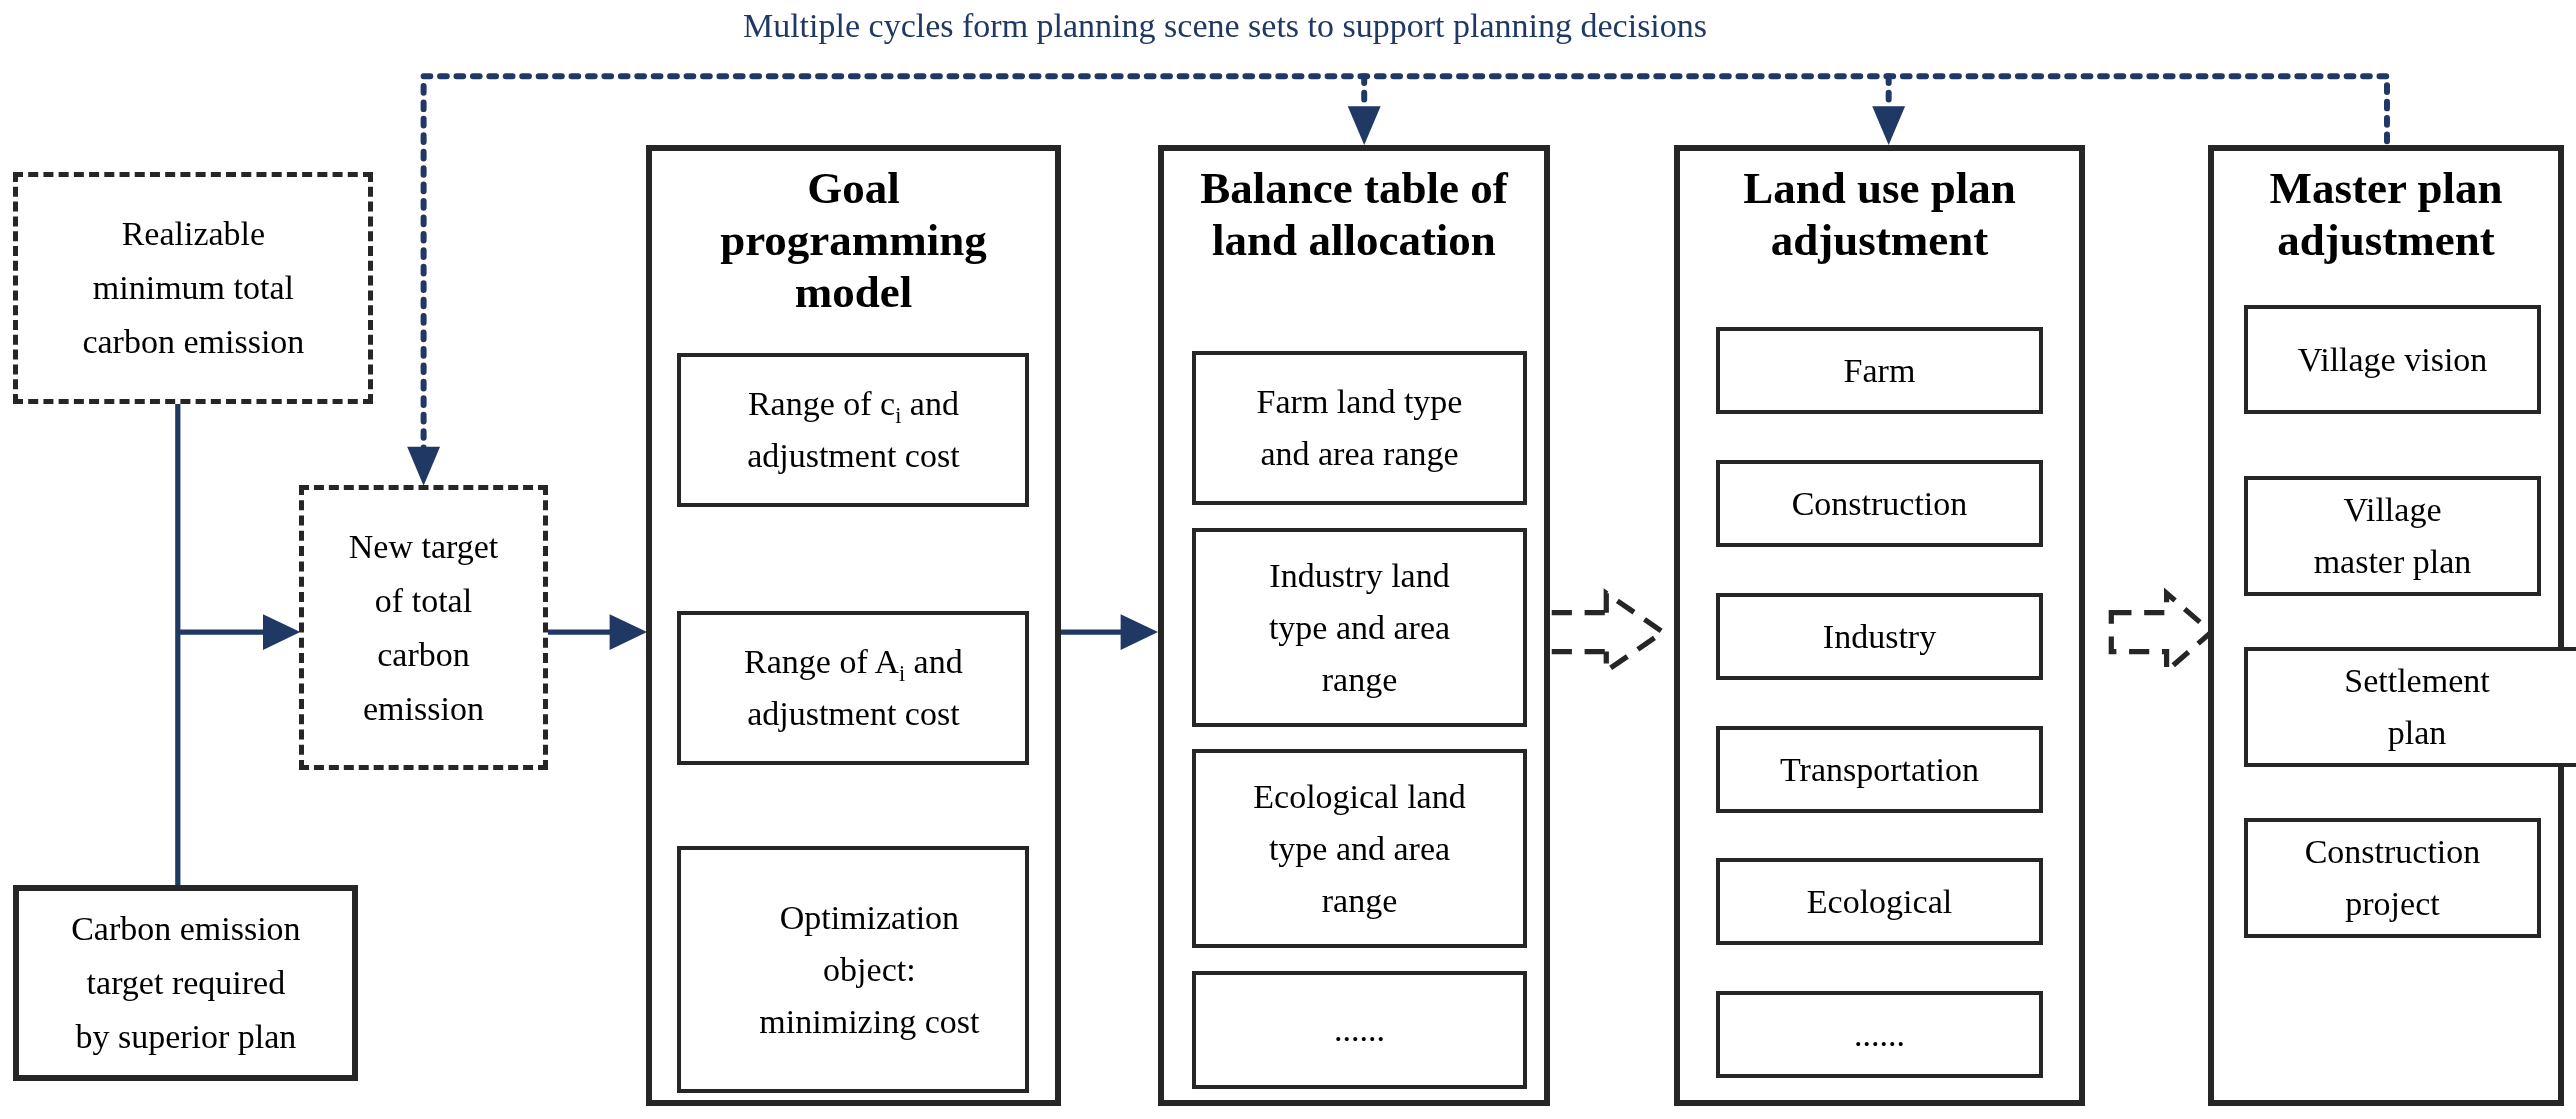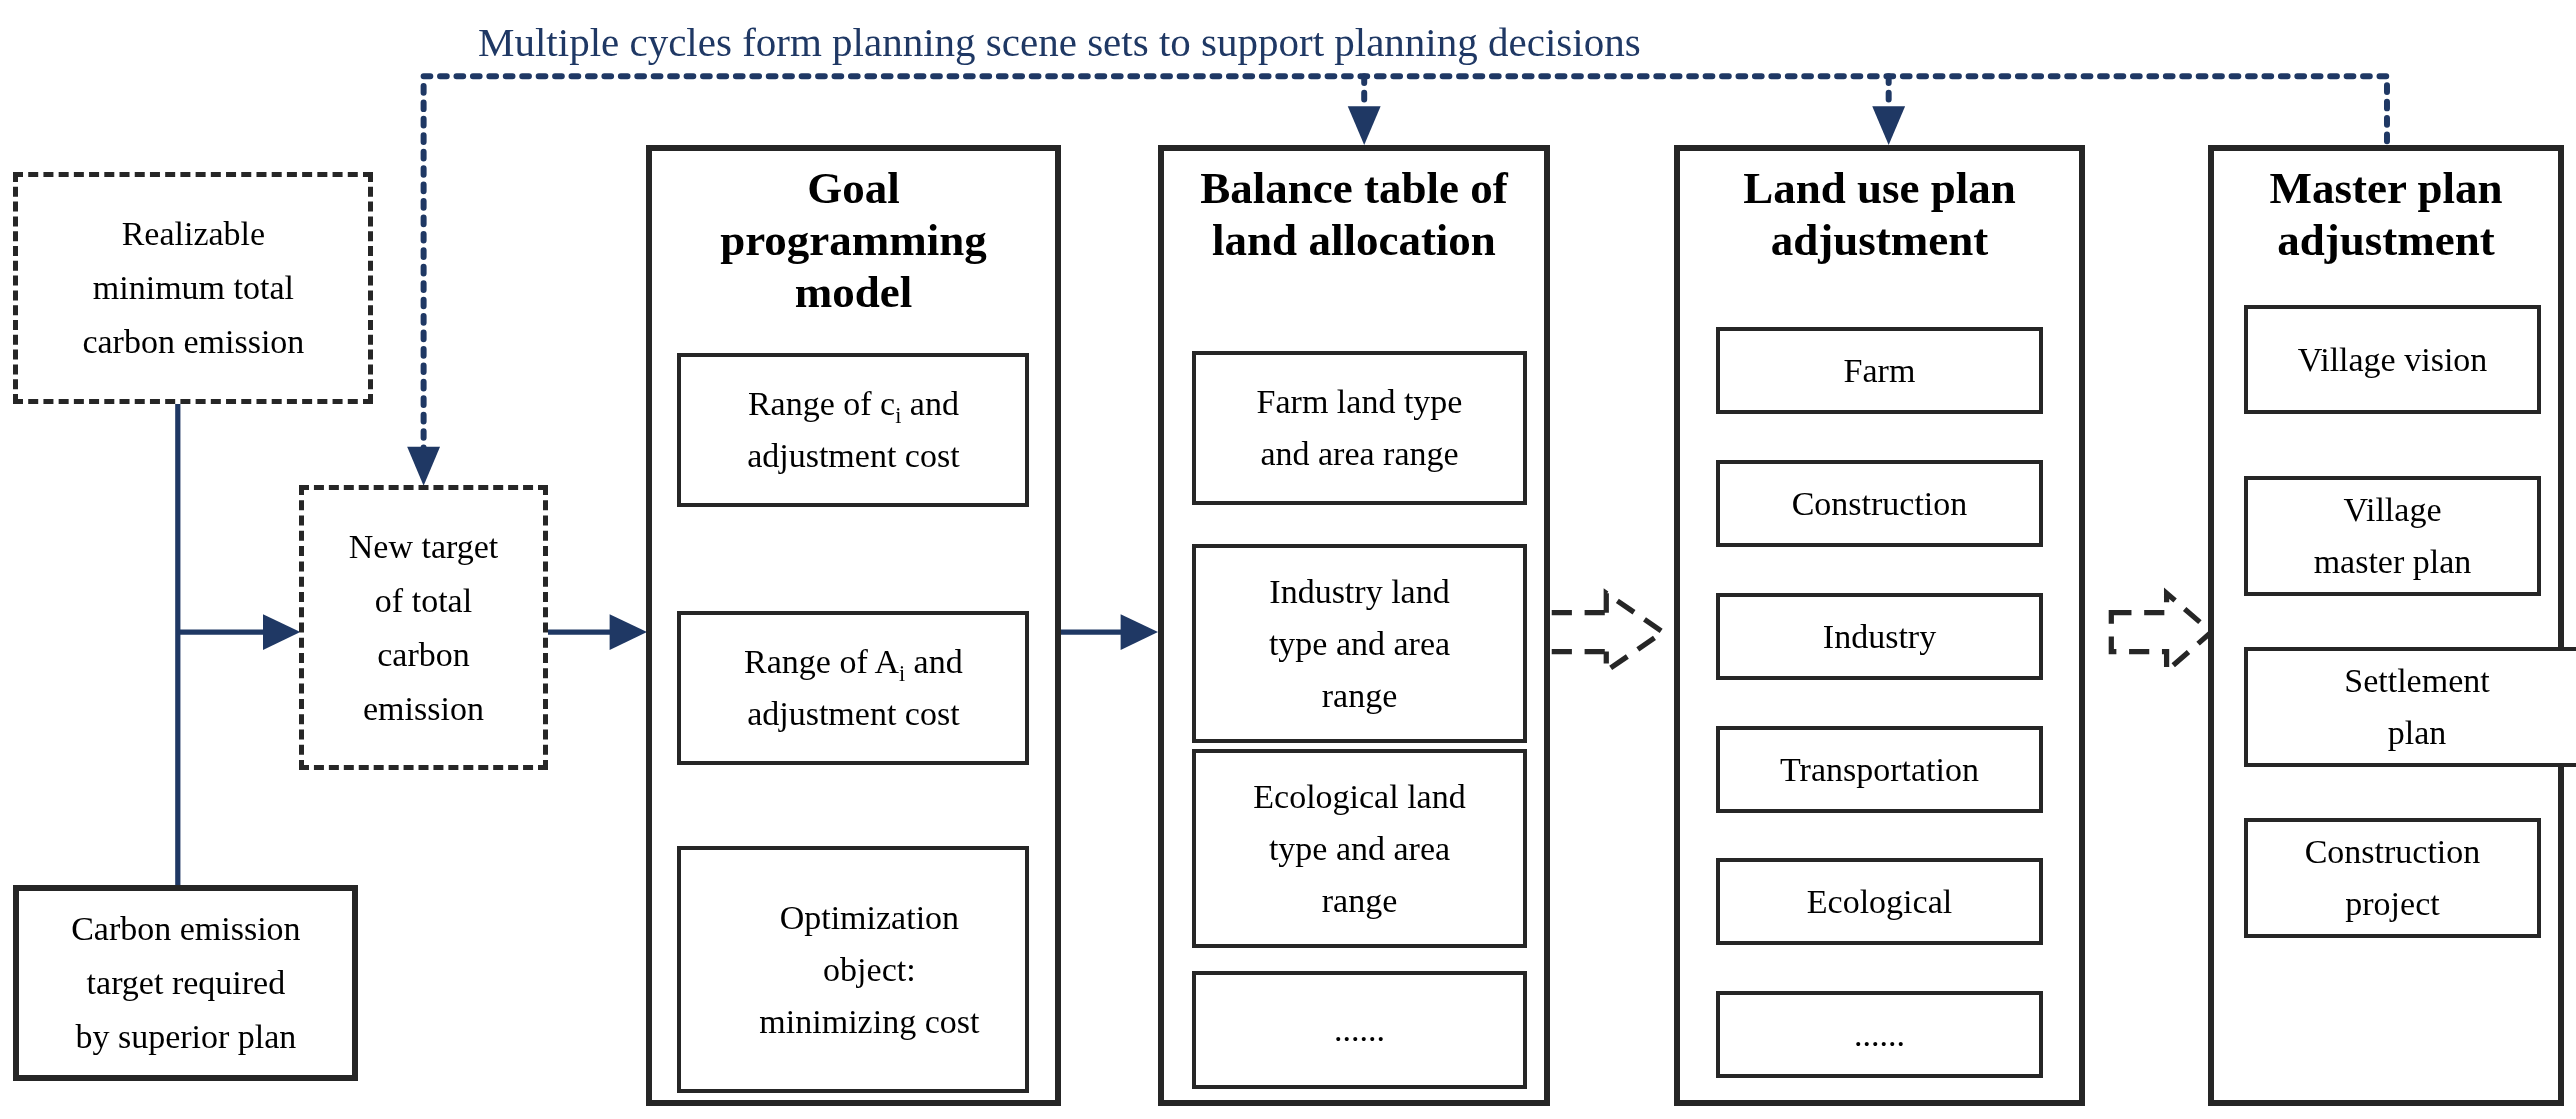--- a/index.html
+++ b/index.html
@@ -9,23 +9,22 @@
     background:var(--bg,#ffffff);
     font-family:"Liberation Serif","DejaVu Serif",serif;
     color:#000;
     overflow:hidden;
   }
   .abs { position:absolute; box-sizing:border-box; }
 
   
   #banner {
     left:478px; top:3px; width:1494px; height:52px;
-    font-size:41px; line-height:46px; text-align:left;
+    font-size:34px; line-height:46px; text-align:center;
     color:var(--navy,#1f3864);
-    margin-top:16px;
   }
 
   
   #overlay { left:0; top:0; width:2576px; height:1120px; pointer-events:none; }
 
   
   .dashedbox {
     border:5.2px dashed #262626;
     display:flex; align-items:center; justify-content:center;
     text-align:center; font-size:34px; line-height:54px;
@@ -113,21 +112,21 @@
 object:
 minimizing cost</span><sub></sub><span></span></div>
     </div>
   </div>
 
   <div class="abs column" style="left:1158px; top:145px; width:392px; height:961px;">
     <div class="col-title">Balance table of
 land allocation</div>
     <div class="inner-box" style="left:28px; top:200px; width:335px; height:154px;">Farm land type
 and area range</div>
-    <div class="inner-box" style="left:28px; top:377px; width:335px; height:199px;margin-top:16px;">Industry land
+    <div class="inner-box" style="left:28px; top:377px; width:335px; height:199px;">Industry land
 type and area
 range</div>
     <div class="inner-box" style="left:28px; top:598px; width:335px; height:199px;">Ecological land
 type and area
 range</div>
     <div class="inner-box" style="left:28px; top:820px; width:335px; height:118px;">......</div>
   </div>
 
   <div class="abs column" style="left:1674px; top:145px; width:411px; height:961px;">
     <div class="col-title">Land use plan

